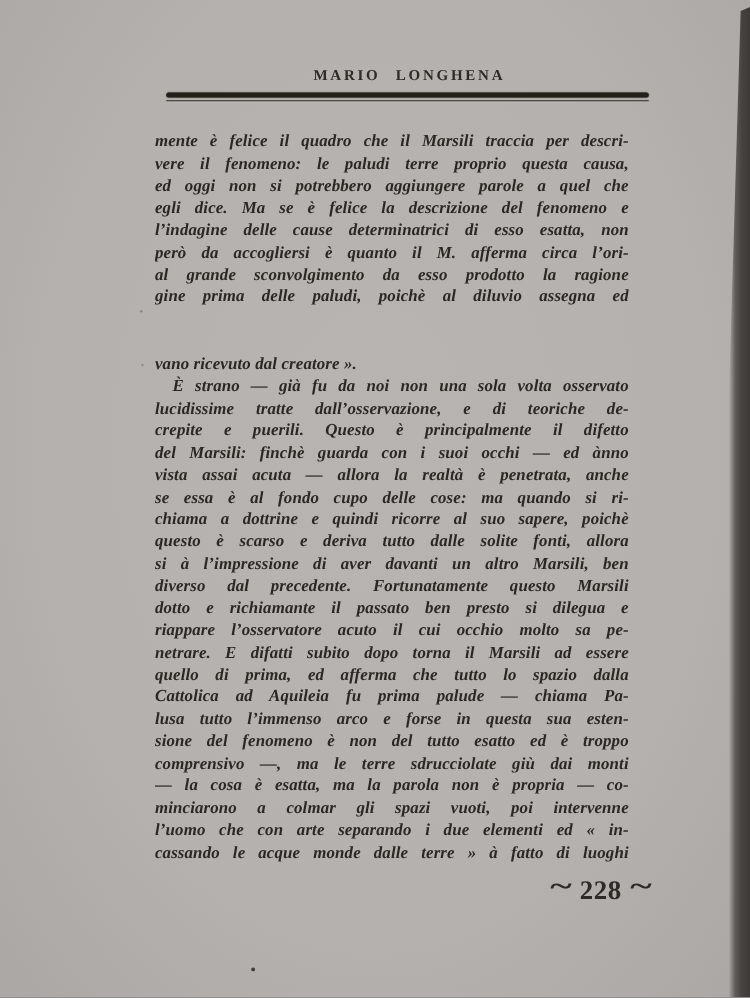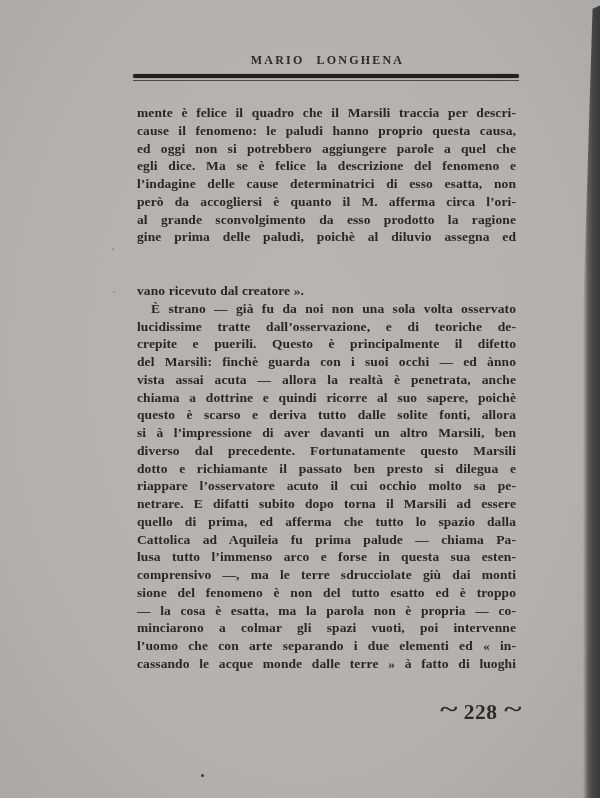--- a/index.html
+++ b/index.html
@@ -31,24 +31,25 @@
   }
   .rule-thick{
     height:3.5px;background:#232019;border-radius:2px;
     box-shadow:0 0 1px rgba(30,28,24,.8);
   }
   .rule-thin{
     margin-top:2px;height:1.3px;background:#38342e;opacity:.85;
   }
   
   .text-block{
-    position:absolute;left:137px;top:104px;width:379px;
+    position:absolute;left:124px;top:104px;width:379px;
     font-size:13.5px;font-weight:700;
     color:var(--ink);
     text-rendering:optimizeLegibility;
+    font-style:italic;
   }
   .line{
     height:17.75px;line-height:17.75px;
     text-align:justify;text-align-last:justify;
     overflow:hidden;white-space:nowrap;
     letter-spacing:.1px;
   }
   .line.indent{text-indent:14px;}
   .line.endline{text-align-last:left;margin-top:36px;}
   
@@ -81,45 +82,46 @@
 
   <div class="header-title">MARIO LONGHENA</div>
 
   <div class="header-rule">
     <div class="rule-thick"></div>
     <div class="rule-thin"></div>
   </div>
 
   <div class="text-block">
       <div class="line">mente è felice il quadro che il Marsili traccia per descri-</div>
-      <div class="line">cause il fenomeno: le paludi hanno proprio questa causa,</div>
+      <div class="line">vere il fenomeno: le paludi terre proprio questa causa,</div>
       <div class="line">ed oggi non si potrebbero aggiungere parole a quel che</div>
       <div class="line">egli dice. Ma se è felice la descrizione del fenomeno e</div>
       <div class="line">l’indagine delle cause determinatrici di esso esatta, non</div>
       <div class="line">però da accogliersi è quanto il M. afferma circa l’ori-</div>
       <div class="line">al grande sconvolgimento da esso prodotto la ragione</div>
       <div class="line">gine prima delle paludi, poichè al diluvio assegna ed</div>
       <div class="line endline">vano ricevuto dal creatore ».</div>
       <div class="line indent">È strano — già fu da noi non una sola volta osservato</div>
       <div class="line">lucidissime tratte dall’osservazione, e di teoriche de-</div>
       <div class="line">crepite e puerili. Questo è principalmente il difetto</div>
       <div class="line">del Marsili: finchè guarda con i suoi occhi — ed ànno</div>
       <div class="line">vista assai acuta — allora la realtà è penetrata, anche</div>
+      <div class="line">se essa è al fondo cupo delle cose: ma quando si ri-</div>
       <div class="line">chiama a dottrine e quindi ricorre al suo sapere, poichè</div>
       <div class="line">questo è scarso e deriva tutto dalle solite fonti, allora</div>
       <div class="line">si à l’impressione di aver davanti un altro Marsili, ben</div>
       <div class="line">diverso dal precedente. Fortunatamente questo Marsili</div>
       <div class="line">dotto e richiamante il passato ben presto si dilegua e</div>
       <div class="line">riappare l’osservatore acuto il cui occhio molto sa pe-</div>
       <div class="line">netrare. E difatti subito dopo torna il Marsili ad essere</div>
       <div class="line">quello di prima, ed afferma che tutto lo spazio dalla</div>
       <div class="line">Cattolica ad Aquileia fu prima palude — chiama Pa-</div>
       <div class="line">lusa tutto l’immenso arco e forse in questa sua esten-</div>
+      <div class="line">sione del fenomeno è non del tutto esatto ed è troppo</div>
       <div class="line">comprensivo —, ma le terre sdrucciolate giù dai monti</div>
-      <div class="line">sione del fenomeno è non del tutto esatto ed è troppo</div>
       <div class="line">— la cosa è esatta, ma la parola non è propria — co-</div>
       <div class="line">minciarono a colmar gli spazi vuoti, poi intervenne</div>
       <div class="line">l’uomo che con arte separando i due elementi ed « in-</div>
       <div class="line">cassando le acque monde dalle terre » à fatto di luoghi</div>
     </div>
 
   <div class="footer">
     <span class="swash left">~</span><span class="num">228</span><span class="swash right">~</span>
   </div>
 

